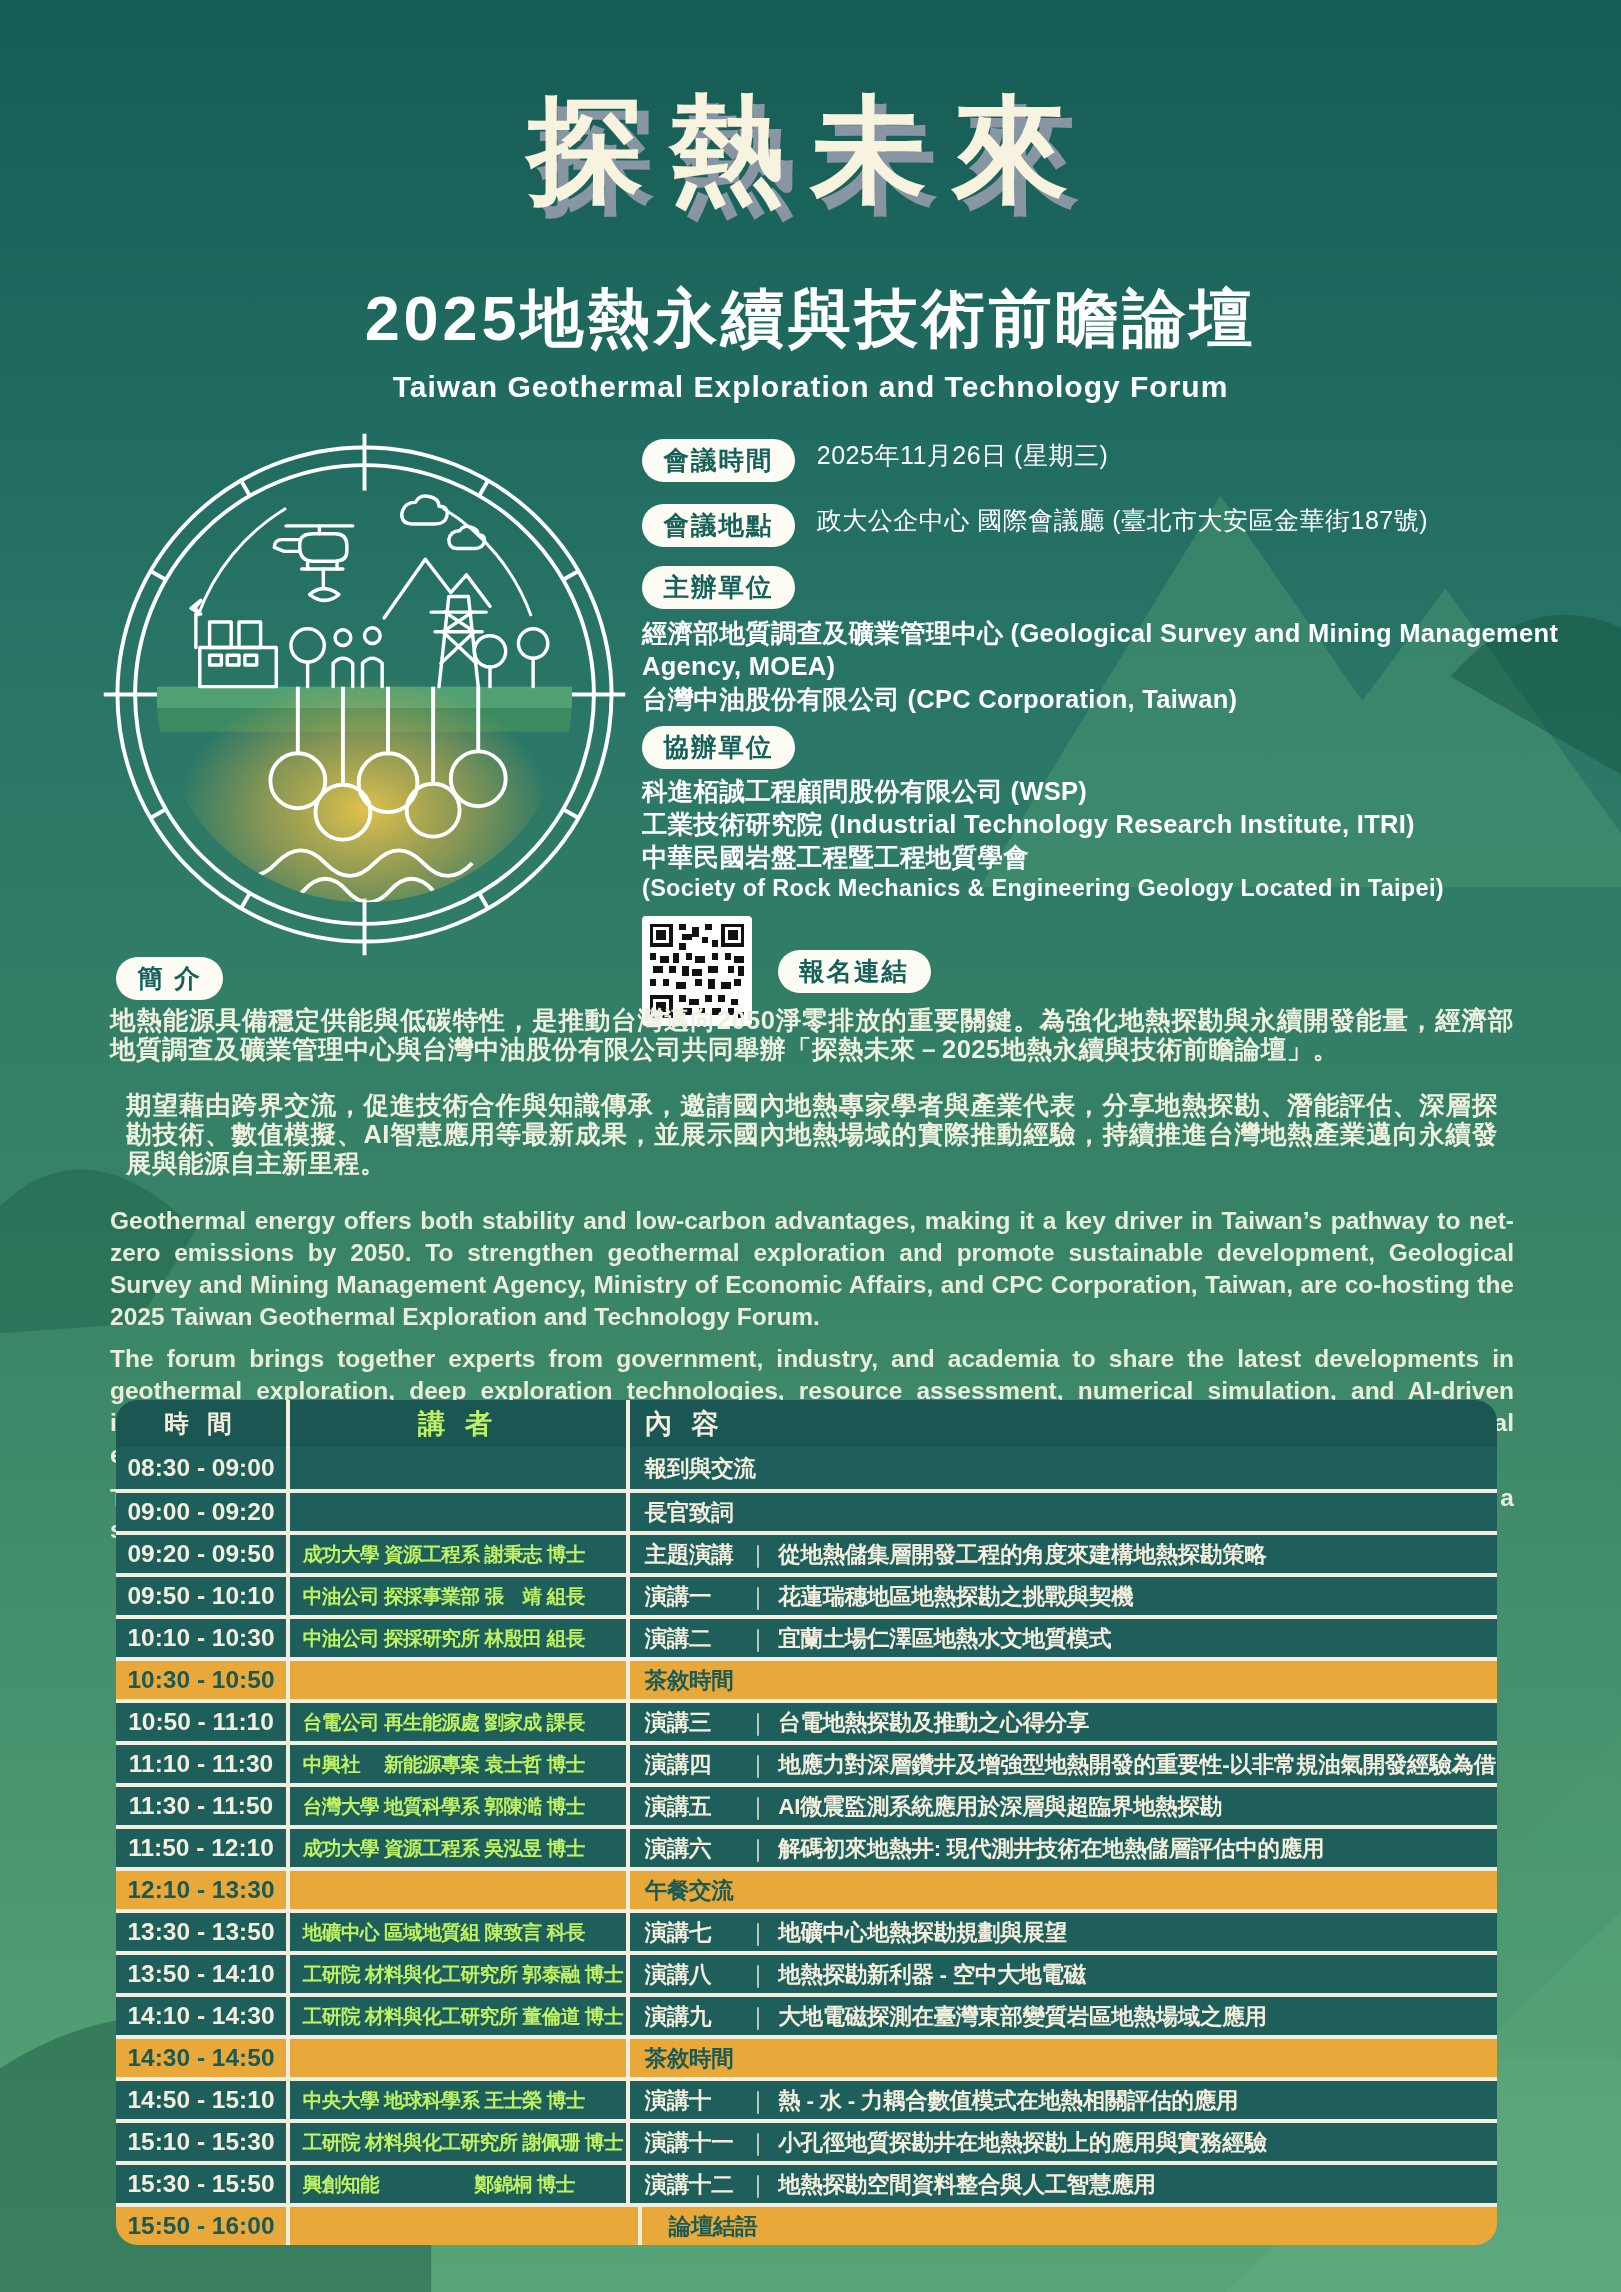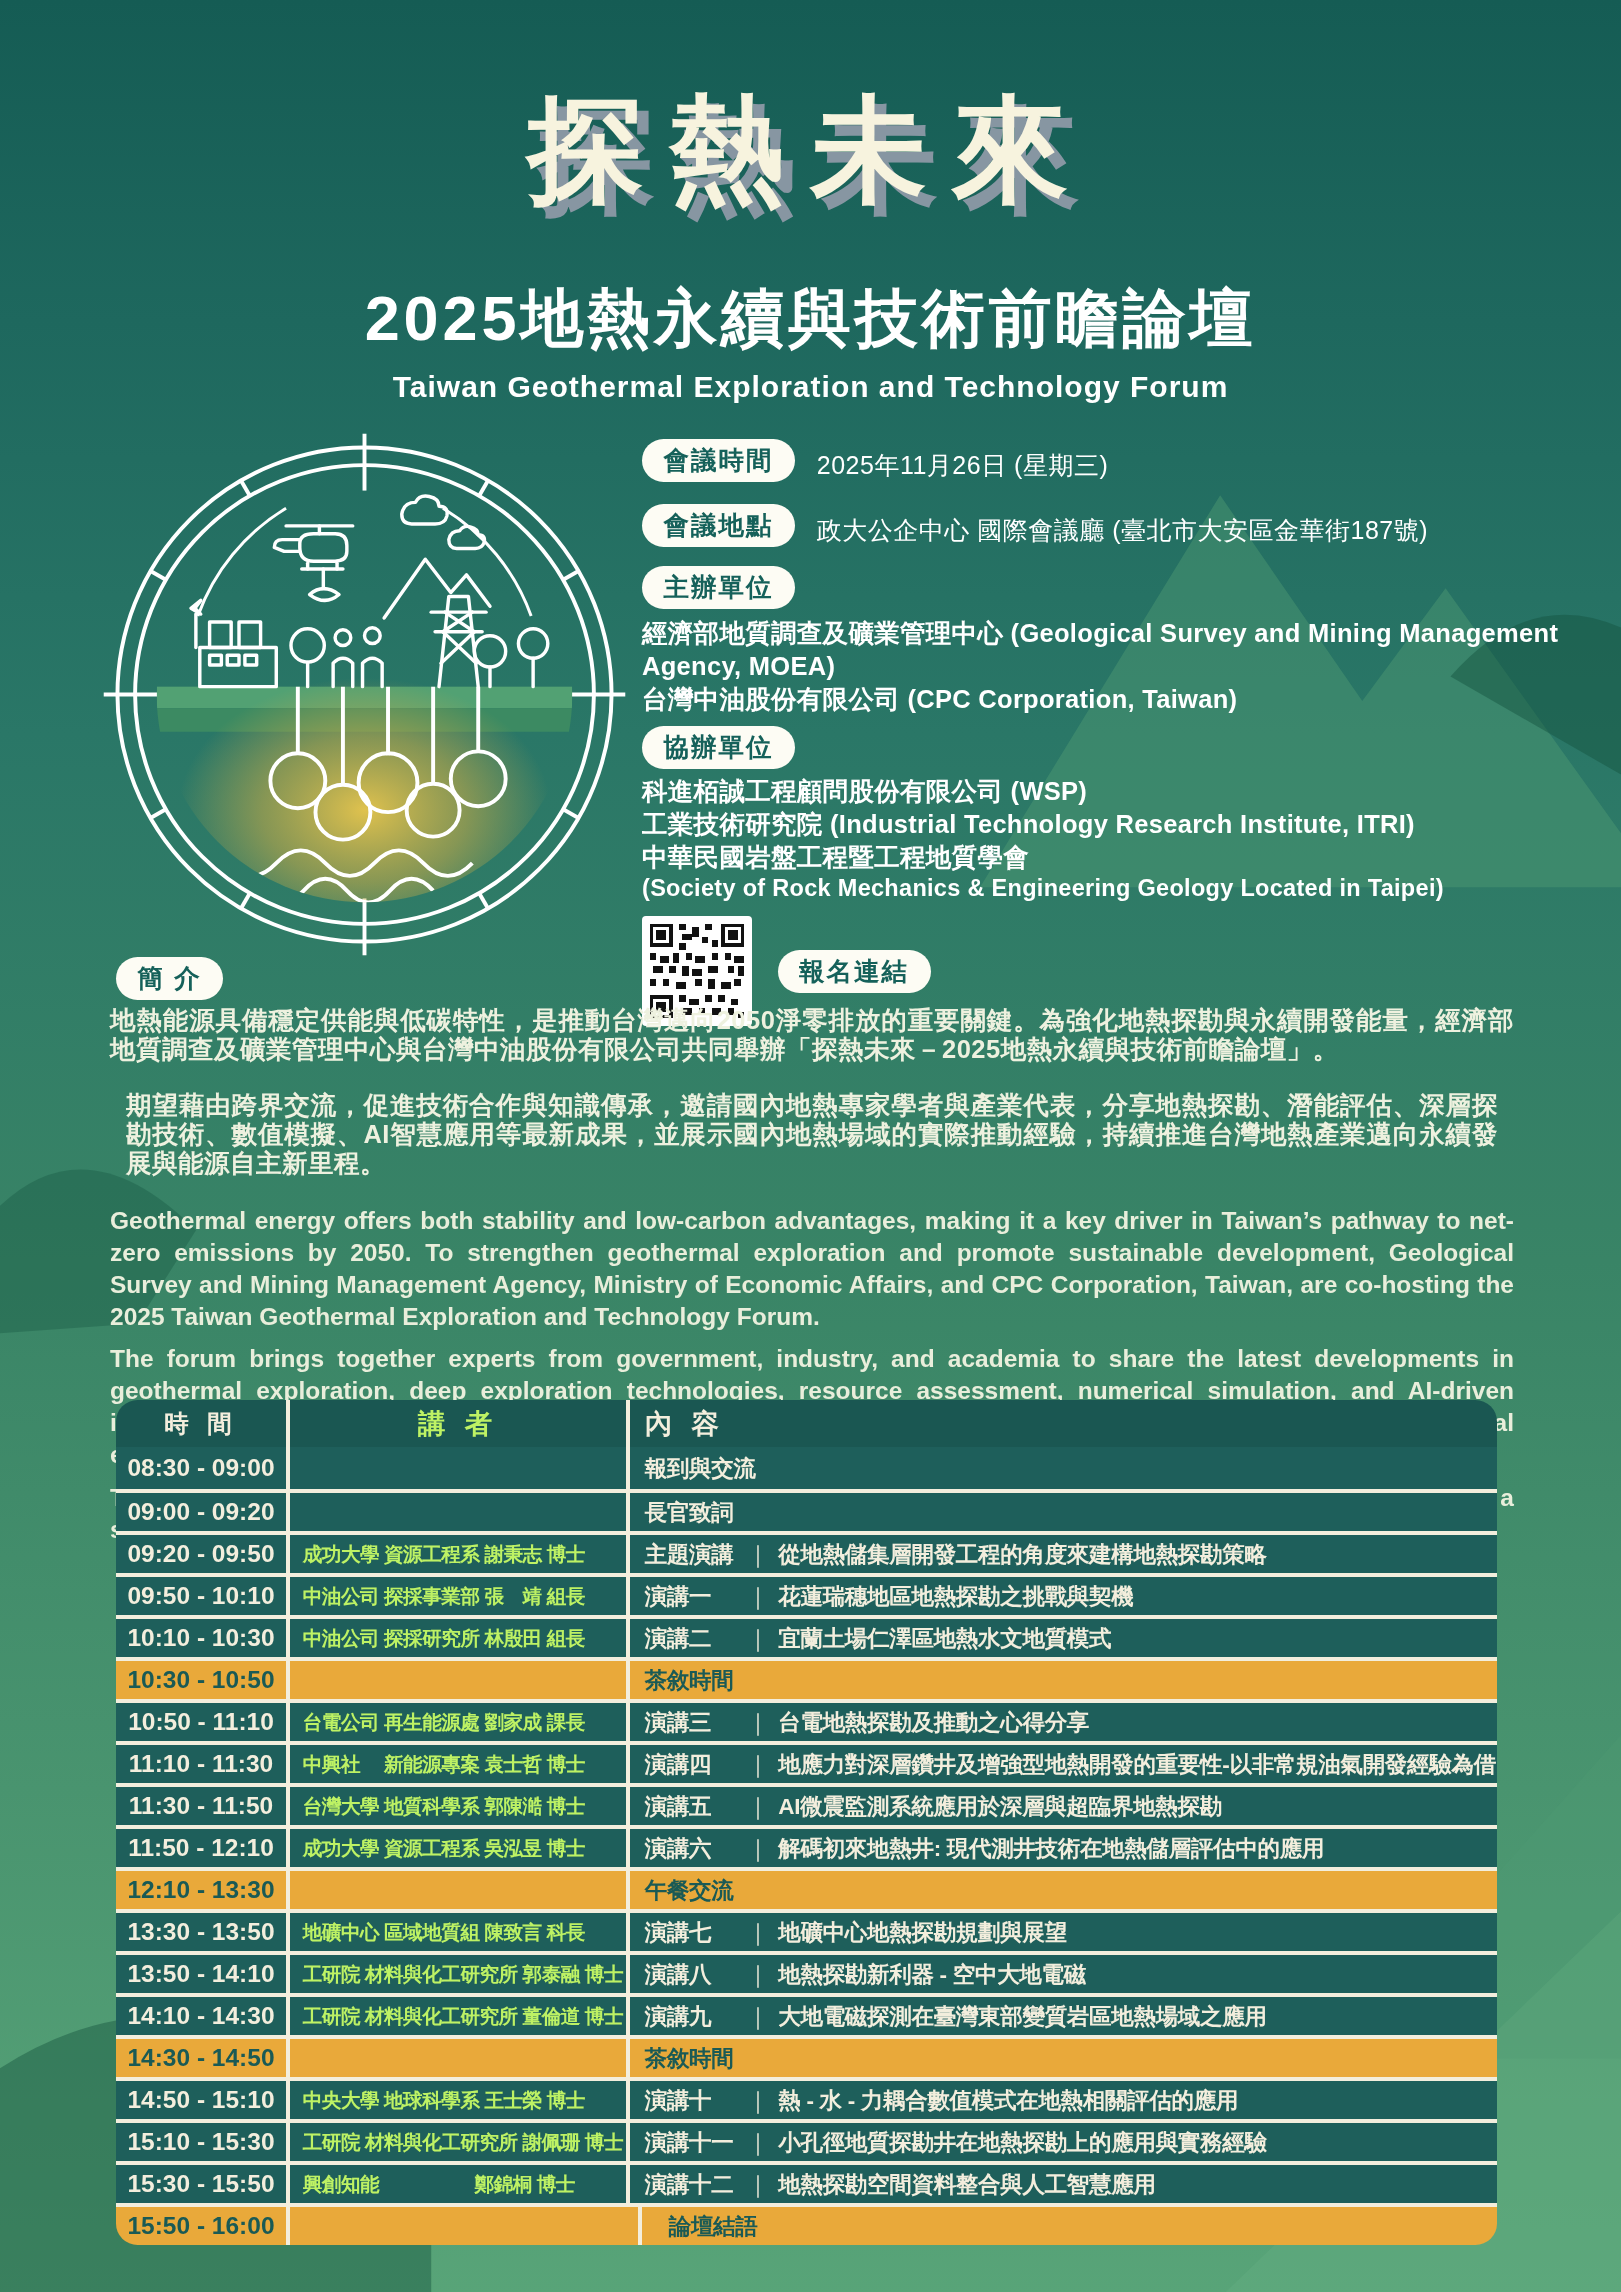--- a/index.html
+++ b/index.html
@@ -13,21 +13,21 @@
   .title{position:absolute;top:73px;left:0;width:100%;text-align:center;
     font-size:116px;font-weight:bold;letter-spacing:25.5px;color:#f7f3de;
     text-shadow:11.8px 10.8px 0 #8796a2;}
   .subtitle{position:absolute;top:276px;left:0;width:100%;text-align:center;
     font-size:63px;font-weight:bold;letter-spacing:3.9px;color:#ffffff;}
   .subtitle-en{position:absolute;top:370px;left:0;width:100%;text-align:center;
     font-size:30px;font-weight:bold;letter-spacing:1px;color:#ffffff;}
 
   
   .info{position:absolute;left:642px;top:439px;width:941px;color:#fff;}
-  .irow{display:flex;align-items:flex-end;}
+  .irow{display:flex;align-items:flex-start;}
   .pill{display:inline-flex;align-items:center;justify-content:center;
     background:#fdfcf4;color:#15615a;font-weight:bold;font-size:25.5px;
     border-radius:29px;padding:0 21.6px;height:43px;letter-spacing:2px;white-space:nowrap;}
   .ival{font-size:25px;font-weight:normal;margin-left:21.6px;white-space:nowrap;letter-spacing:0.5px;}
   .orgline{font-size:25.5px;font-weight:bold;line-height:33px;letter-spacing:0.3px;}
   .orgline.en-small{font-size:23.5px;line-height:29px;}
   .qr-row{display:flex;align-items:center;margin-top:13.7px;}
   .qr-box{width:110px;height:110px;background:#ffffff;border-radius:3.9px;padding:7.8px;box-sizing:border-box;}
   .reg-pill{margin-left:25.5px;}
 

